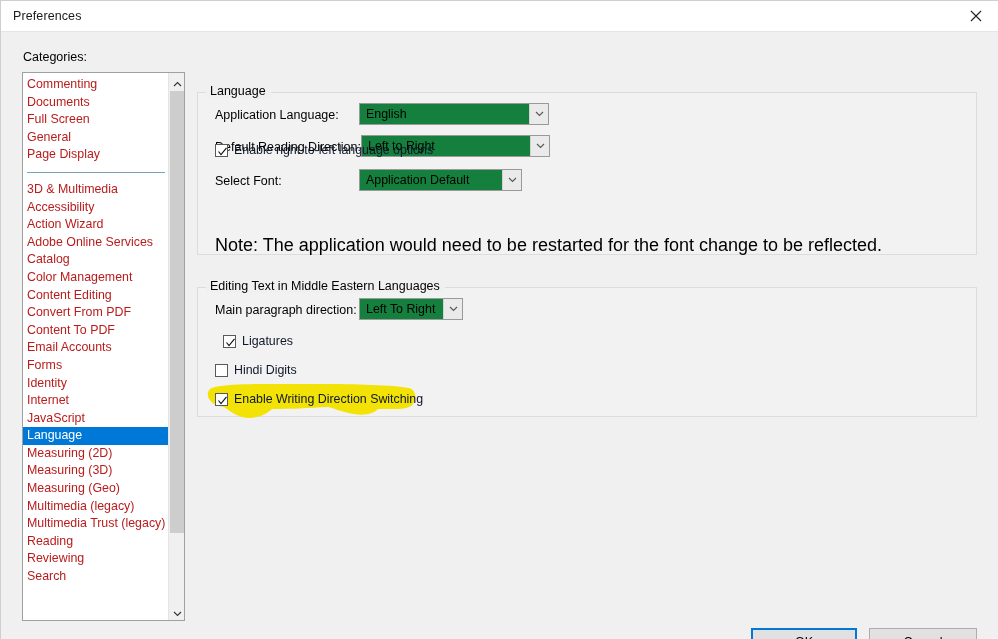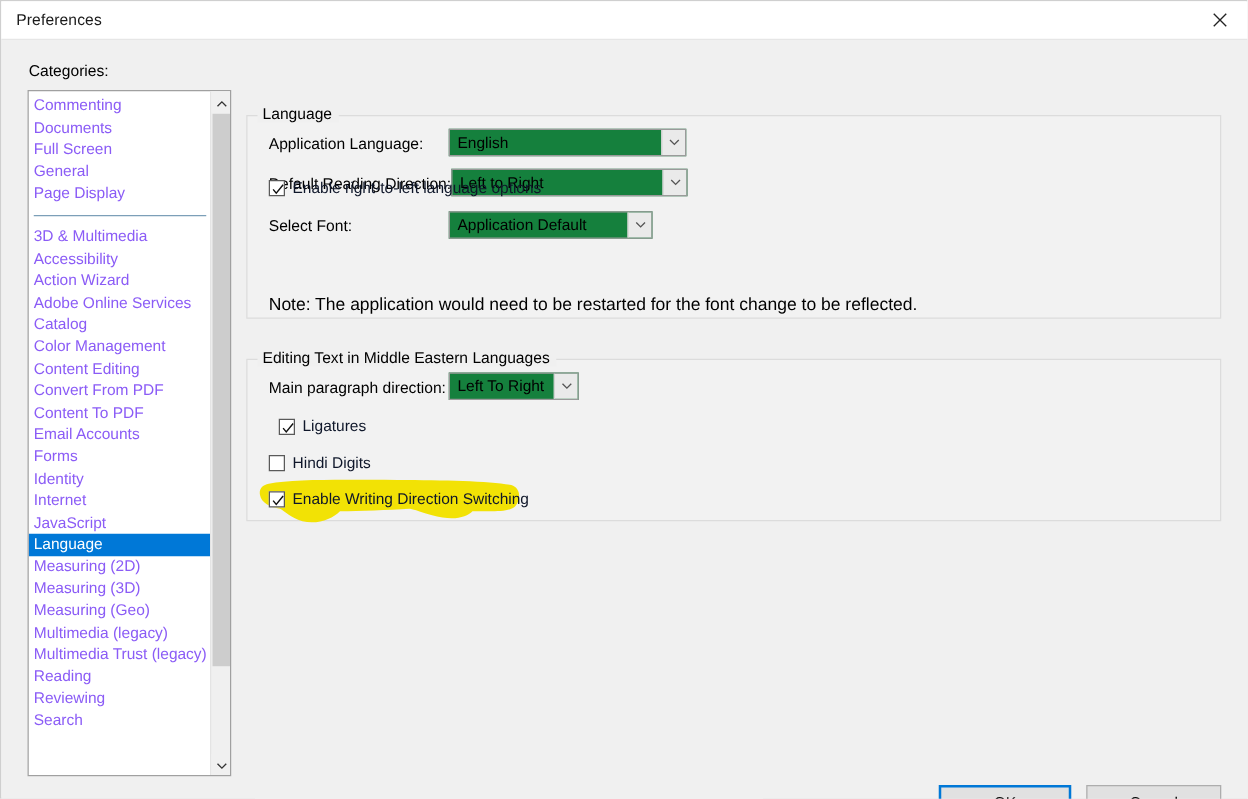--- a/index.html
+++ b/index.html
@@ -63,21 +63,21 @@
   #category-items {
     position: absolute;
     left: 0; top: 0; width: 145px;
     padding: 3px 0 0 0;
   }
   .cat-item {
     height: 17.6px;
     line-height: 17.6px;
     padding-left: 4px;
     font-size: 12.4px;
-    color: #8b5cf6;
+    color: #b91c1c;
     white-space: nowrap;
     cursor: default;
   }
   .cat-item.selected {
     background: #0078d7;
     color: #ffffff;
   }
   .cat-divider {
     height: 1px;
     background: #7c9fb8;
@@ -179,21 +179,21 @@
     margin-left: 6px;
     font-size: 12.4px;
     color: #0f172a;
     white-space: nowrap;
   }
 
   
   #note-text {
     position: absolute;
     left: 214px; top: 203px;
-    font-size: 14px;
+    font-size: 18px;
     color: #000;
     white-space: nowrap;
   }
 
   
   #highlight-mark {
     position: absolute;
     left: 205px; top: 350px;
     width: 212px; height: 40px;
     z-index: 1;

